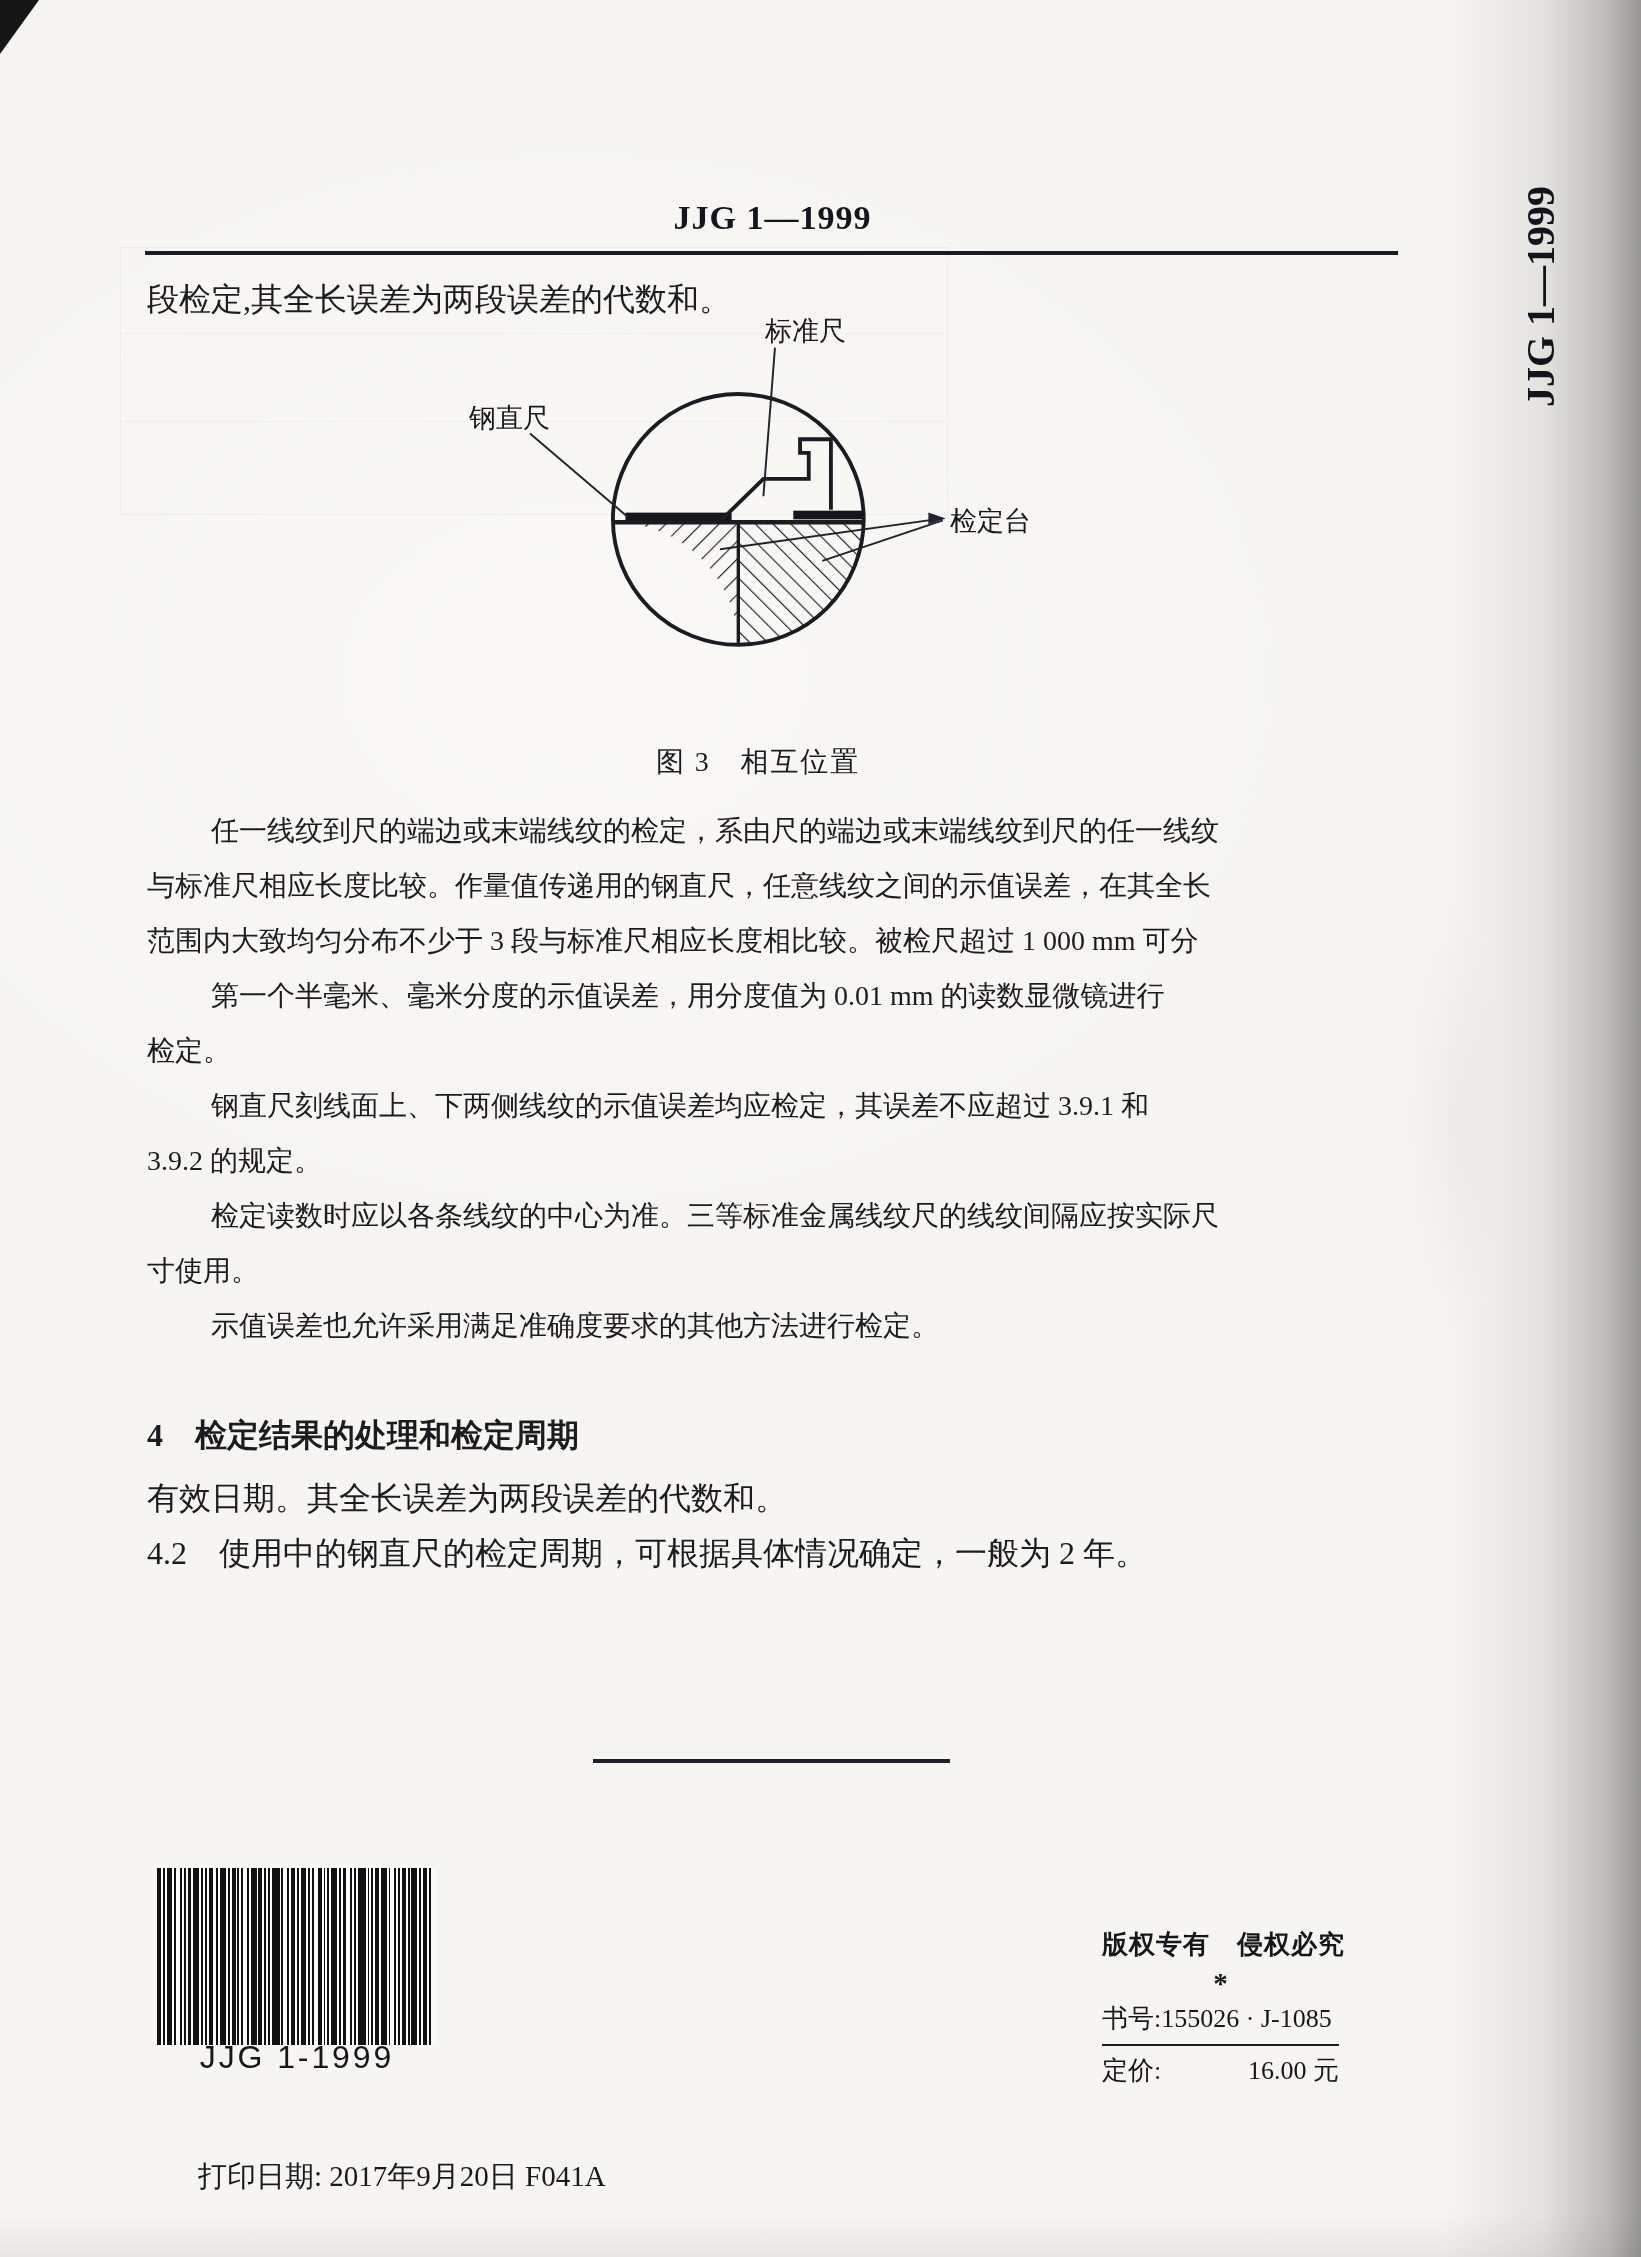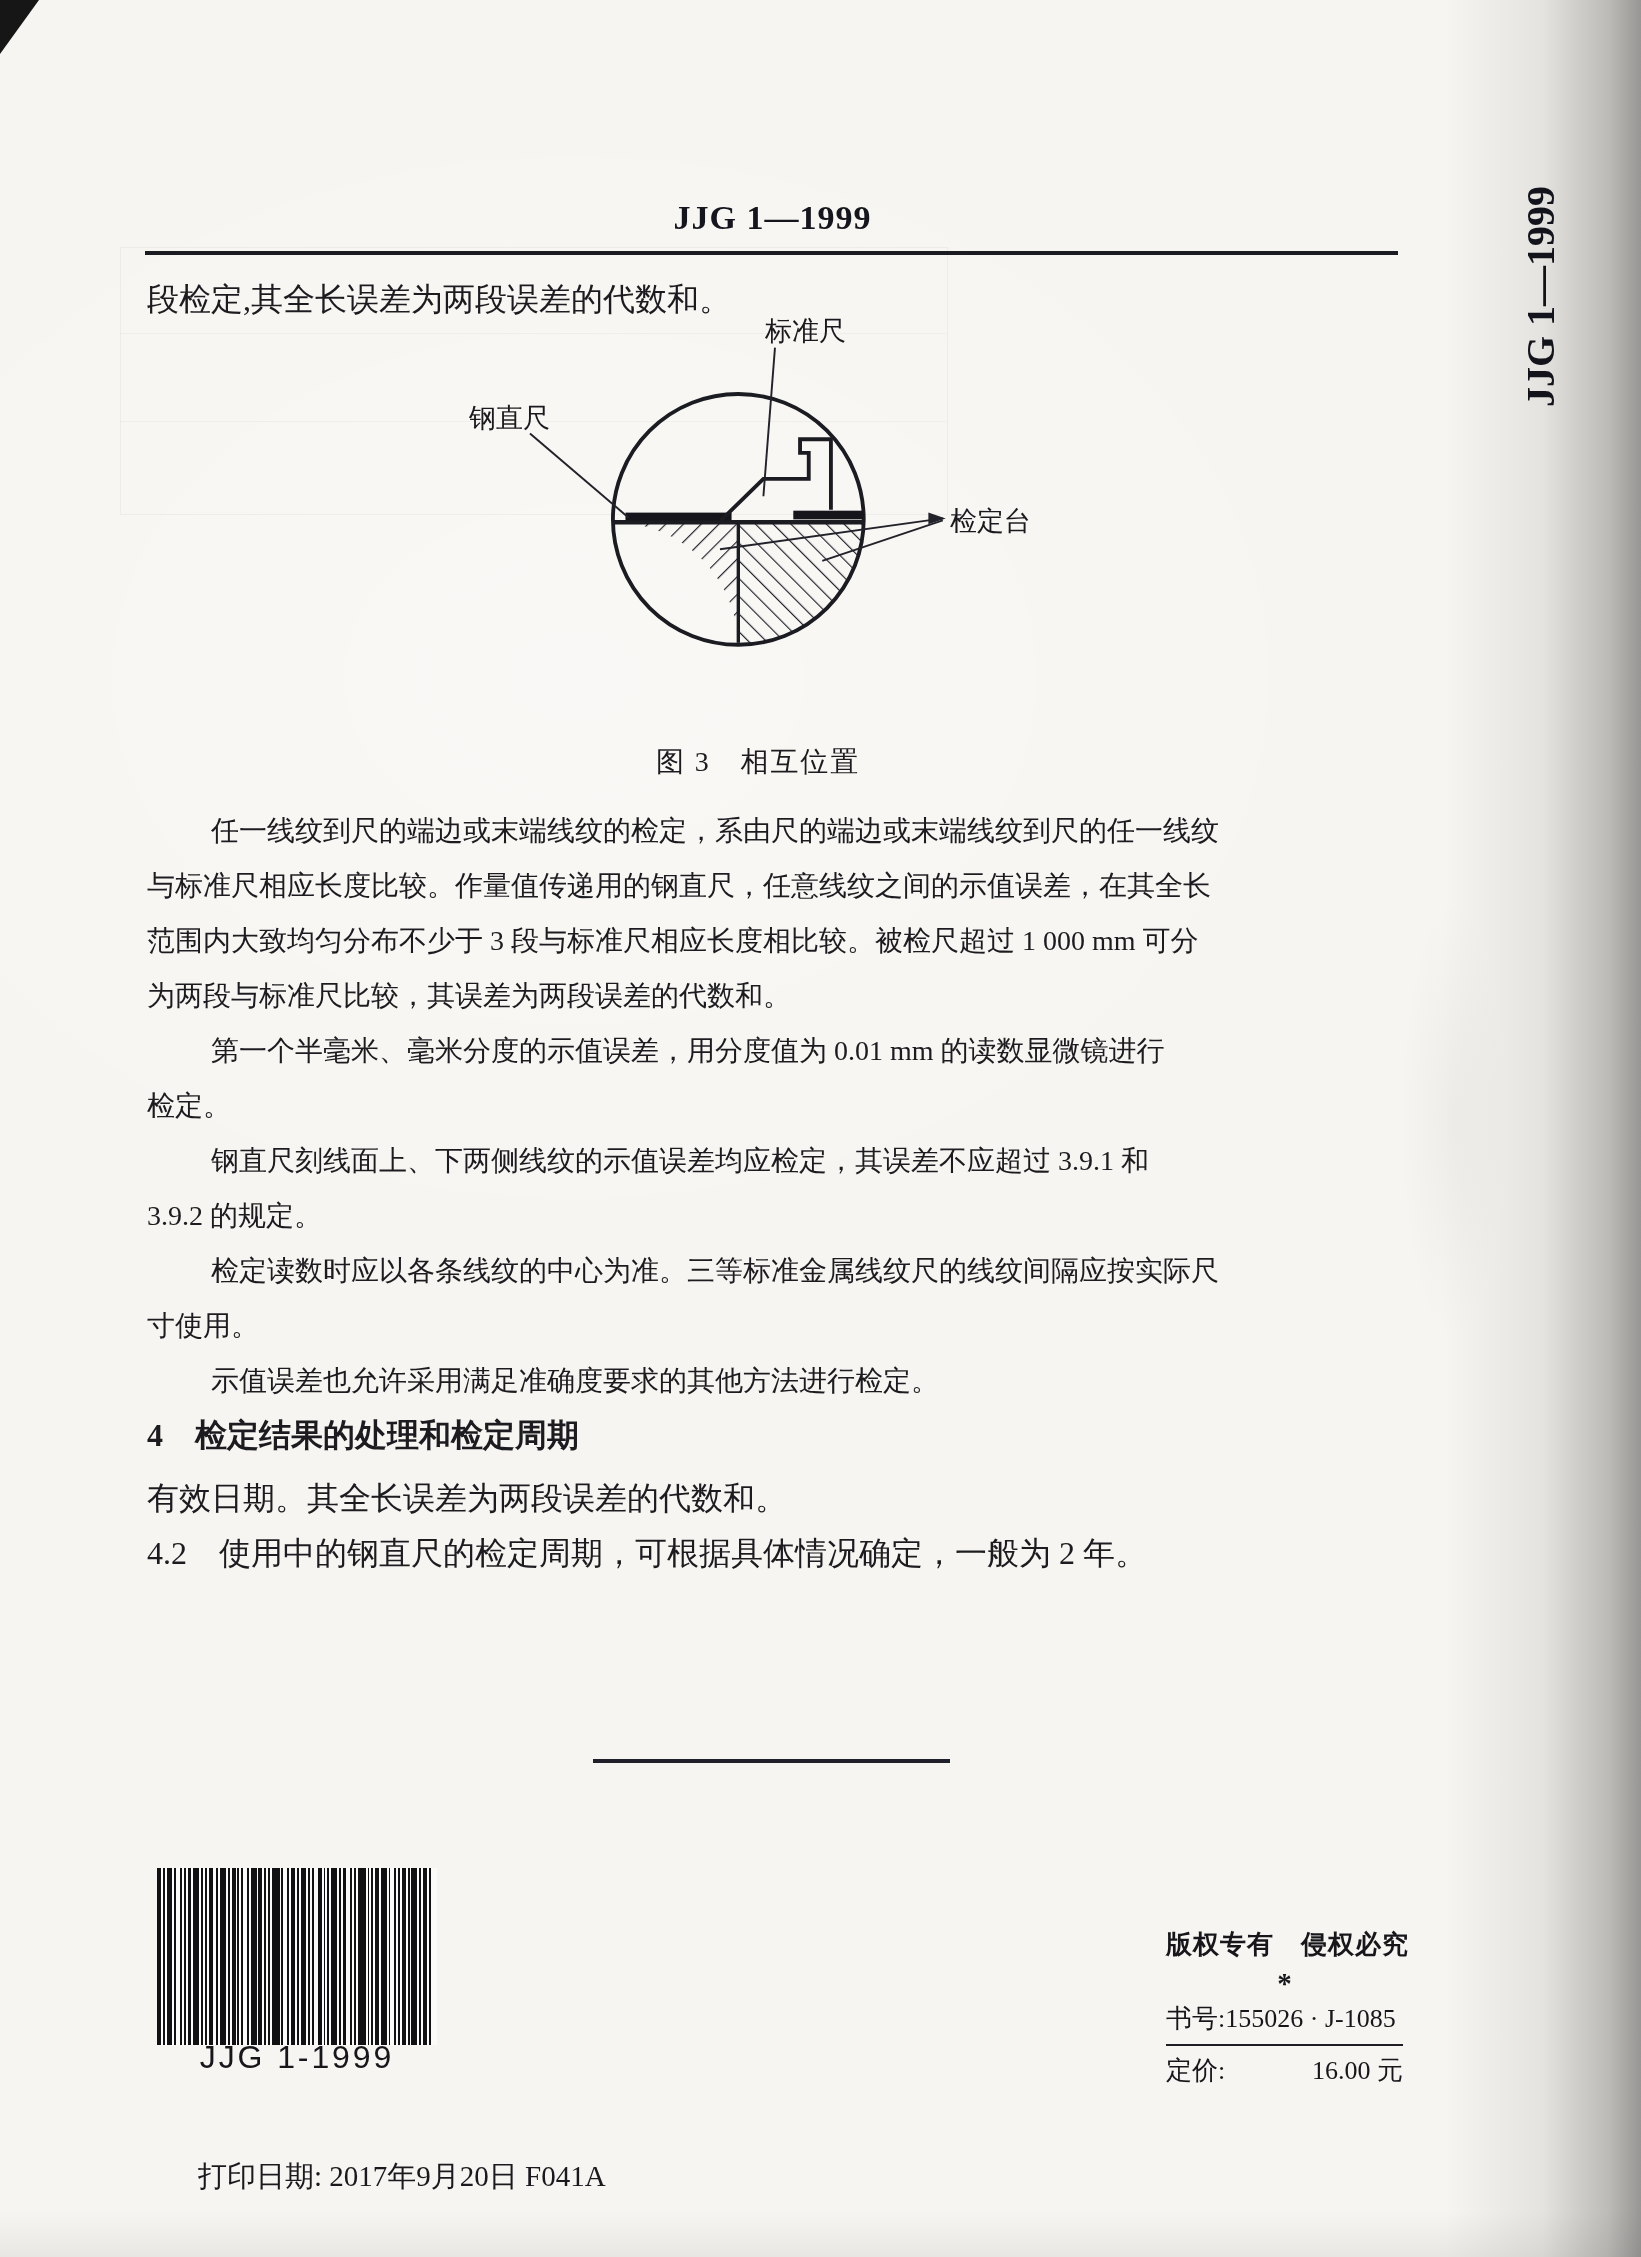--- a/index.html
+++ b/index.html
@@ -53,21 +53,21 @@
   .body-block2 { position:absolute; left:147px; top:1471px; width:1294px; font-size:32px; }
 
   .separator { position:absolute; left:593px; top:1759px; width:357px; height:3.9px; background:#20202a; }
 
   .barcode-box { position:absolute; left:157px; top:1868px; width:280px; height:177px; background:#fbfbf9; }
   .barcode-bars { position:relative; width:100%; height:100%; display:flex; }
   .barcode-bars .b { height:100%; }
   .barcode-label { position:absolute; left:157px; top:2039px; width:280px; text-align:center;
     font-family:"Liberation Sans","DejaVu Sans",sans-serif; font-size:32px; letter-spacing:2.9px; color:#17171b; }
 
-  .colophon { position:absolute; left:1166px; top:1927px; width:237px; color:#17171b; }
+  .colophon { position:absolute; left:1102px; top:1927px; width:237px; color:#17171b; }
   .colophon .copyright { font-size:26px; font-weight:bold; letter-spacing:1px; white-space:nowrap; }
   .colophon .star { text-align:center; font-size:29px; font-weight:bold; height:39px; line-height:42px; }
   .colophon .bookno { font-size:26px; white-space:nowrap; padding-bottom:7.7px; border-bottom:2.9px solid #1d1d24; }
   .colophon .pricerow { display:flex; justify-content:space-between; font-size:26px; padding-top:7.7px; }
 
   .print-date { position:absolute; left:198px; top:2157px; font-size:29px; white-space:nowrap; color:#1a1a1e; }
 </style>
 </head>
 <body>
 
@@ -119,21 +119,20 @@
     <div class="fig-label lbl-standard">标准尺</div>
     <div class="fig-label lbl-steel">钢直尺</div>
     <div class="fig-label lbl-platform">检定台</div>
     <div class="fig-caption">图 3　相互位置</div>
   </div>
 
   <div class="body-block">
       <div class="bline ind">任一线纹到尺的端边或末端线纹的检定，系由尺的端边或末端线纹到尺的任一线纹</div>
       <div class="bline">与标准尺相应长度比较。作量值传递用的钢直尺，任意线纹之间的示值误差，在其全长</div>
       <div class="bline">范围内大致均匀分布不少于 3 段与标准尺相应长度相比较。被检尺超过 1 000 mm 可分</div>
-      <div class="bline">为两段与标准尺比较，其误差为两段误差的代数和。</div>
       <div class="bline ind">第一个半毫米、毫米分度的示值误差，用分度值为 0.01 mm 的读数显微镜进行</div>
       <div class="bline">检定。</div>
       <div class="bline ind">钢直尺刻线面上、下两侧线纹的示值误差均应检定，其误差不应超过 3.9.1 和</div>
       <div class="bline">3.9.2 的规定。</div>
       <div class="bline ind">检定读数时应以各条线纹的中心为准。三等标准金属线纹尺的线纹间隔应按实际尺</div>
       <div class="bline">寸使用。</div>
       <div class="bline ind">示值误差也允许采用满足准确度要求的其他方法进行检定。</div>
     </div>
   <div class="sec-heading">4　检定结果的处理和检定周期</div>
   <div class="body-block2">

